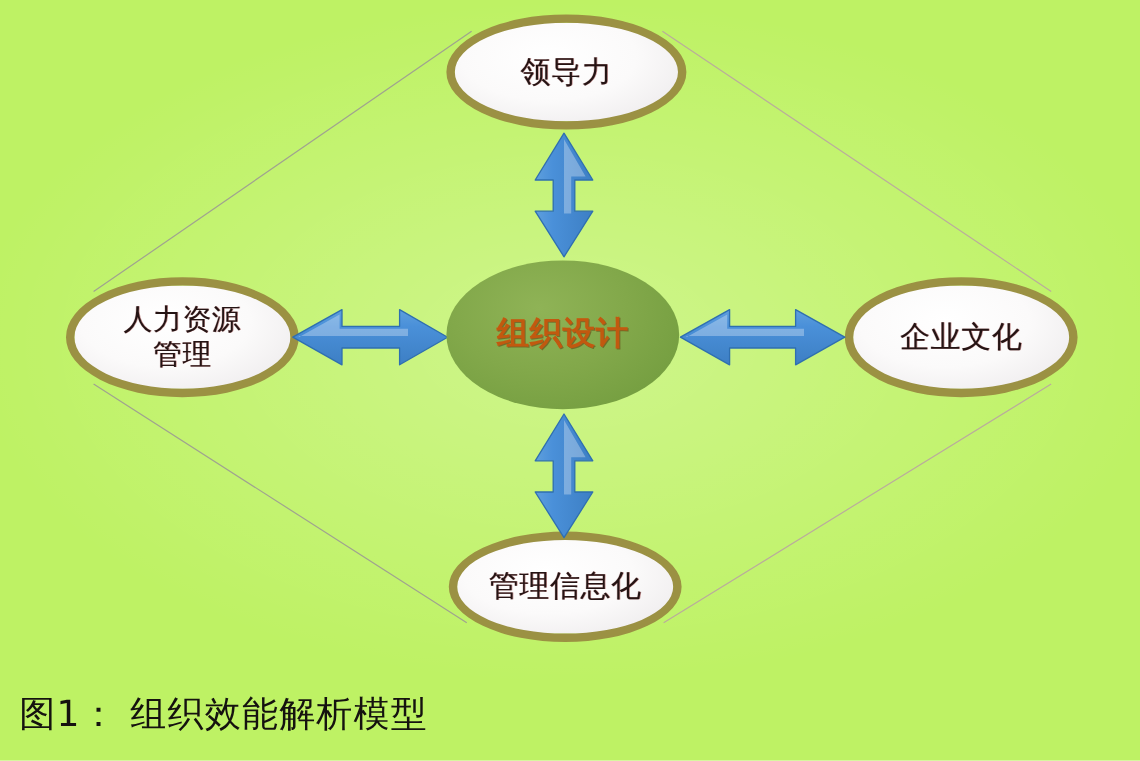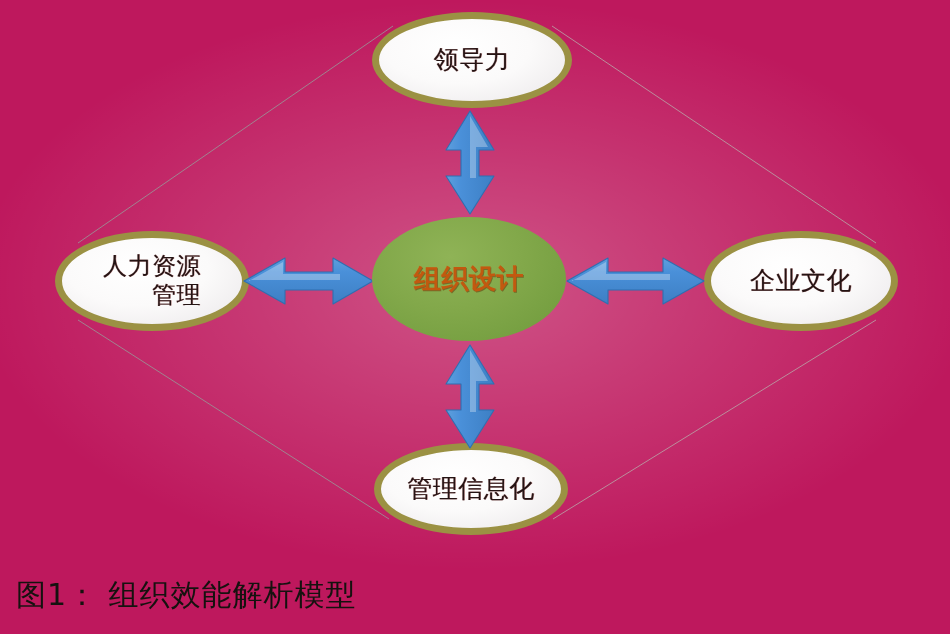--- a/index.html
+++ b/index.html
@@ -4,21 +4,21 @@
 <style>
   html, body {
     margin: 0;
     padding: 0;
     background: #ffffff;
   }
   #canvas {
     position: relative;
     width: 950px;
     height: 634px;
-    background: #be185d;
+    background: #bef264;
     overflow: hidden;
     font-family: "DejaVu Sans", "Liberation Sans", sans-serif;
   }
 
   
   #paper-tone {
     position: absolute;
     inset: 0;
     background:
       radial-gradient(ellipse 70% 60% at 50% 45%,
@@ -117,21 +117,21 @@
     <line x1="78" y1="243" x2="393" y2="26" stroke="#9a9496" stroke-width="1" opacity="0.85"></line>
     <line x1="552" y1="26" x2="876" y2="243" stroke="#b9a0a4" stroke-width="1" opacity="0.85"></line>
     <line x1="876" y1="320" x2="553" y2="519" stroke="#b9a0a4" stroke-width="1" opacity="0.85"></line>
     <line x1="389" y1="519" x2="78" y2="320" stroke="#9a9496" stroke-width="1" opacity="0.85"></line>
   </svg>
 
   <div class="node node-outer" style="left:372px; top:12px; width:200px; height:96px; border-width:7px; border-color:#9b9143;">
     <span class="node-label label-outer">领导力</span>
   </div>
 
-  <div class="node node-outer" style="left:55px; top:231px; width:194px; height:100px; border-width:7px; border-color:#9b9143;text-align:right;">
+  <div class="node node-outer" style="left:55px; top:231px; width:194px; height:100px; border-width:7px; border-color:#9b9143;">
     <span class="node-label label-outer two-line">人力资源
 管理</span>
   </div>
 
   <div class="node node-outer" style="left:374px; top:443px; width:194px; height:92px; border-width:7px; border-color:#9b9143;">
     <span class="node-label label-outer">管理信息化</span>
   </div>
 
   <div class="node node-outer" style="left:704px; top:231px; width:194px; height:100px; border-width:7px; border-color:#9b9143;">
     <span class="node-label label-outer">企业文化</span>

